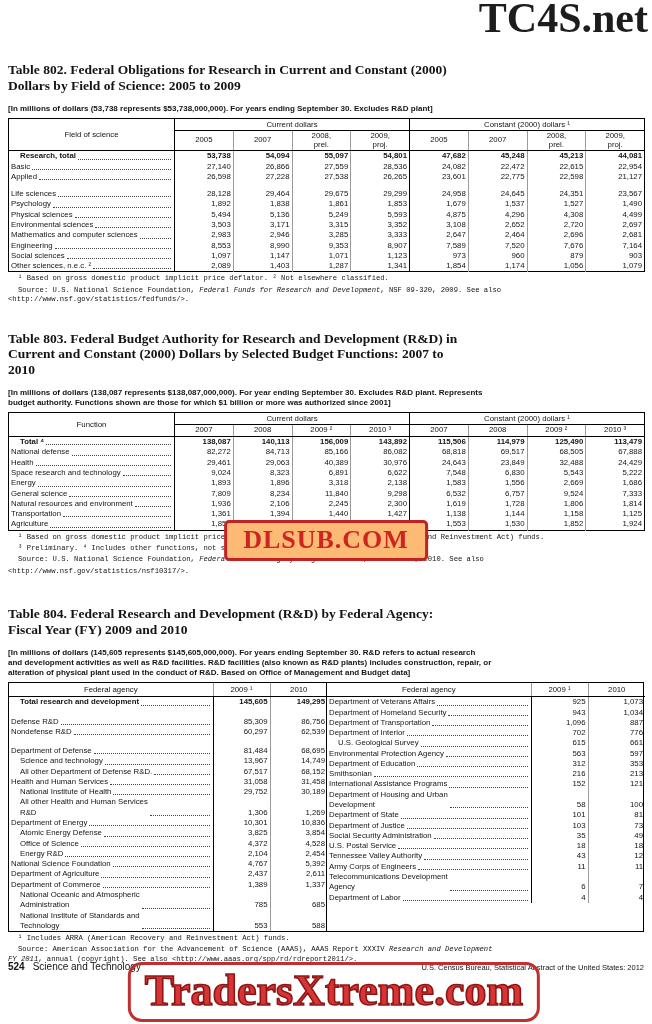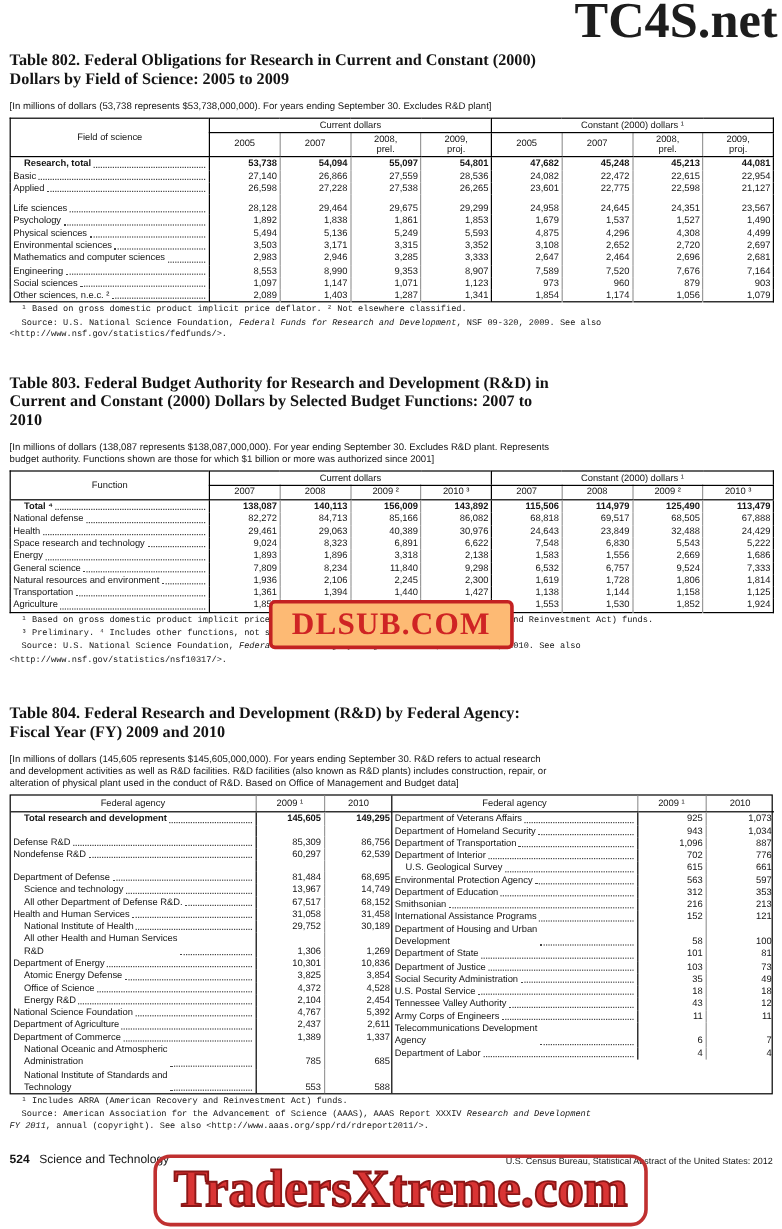--- a/index.html
+++ b/index.html
@@ -1,35 +1,35 @@
 <!DOCTYPE html>
 <html><head>
 <meta charset="utf-8">
 <style>
   html,body{margin:0;padding:0;}
   body{width:652px;height:1024px;background:#ffffff;position:relative;overflow:hidden;
        font-family:"Liberation Sans","DejaVu Sans",sans-serif;color:#141414;}
-  .page{position:absolute;inset:0;padding:42px 8px 0 8px;border-radius:22px;}
+  .page{position:absolute;inset:0;padding:62px 8px 0 8px;border-radius:22px;}
 
   
   .wm-top{position:absolute;top:-6px;right:4px;z-index:20;
     font-family:"Liberation Serif","DejaVu Serif",serif;font-weight:bold;
     font-size:42px;letter-spacing:0px;color:#1d1d1d;}
   .wm-mid{position:absolute;left:50%;top:-13px;transform:translateX(-50%);z-index:15;
     background:#fdba74;border:3px solid #c32222;border-radius:5px;padding:2px 16px 3px;
     font-family:"Liberation Serif","DejaVu Serif",serif;font-weight:bold;font-size:26px;
     color:#cf2424;letter-spacing:1px;white-space:nowrap;}
   .wm-bottom{position:absolute;bottom:2px;left:calc(50% + 8px);transform:translateX(-50%);z-index:20;
     border:3px solid #c03030;border-radius:14px;padding:0 14px 3px;background:transparent;
     font-family:"Liberation Serif","DejaVu Serif",serif;font-weight:bold;font-size:44px;
     color:#d93434;-webkit-text-stroke:1.6px #8c1616;white-space:nowrap;}
 
   .title{font-family:"Liberation Serif","DejaVu Serif",serif;font-weight:bold;
     font-size:13.5px;line-height:1.18;white-space:pre-line;margin:0 0 3px 0;}
-  .note{font-size:8px;line-height:1.26;white-space:pre-line;margin:10px 0 4px 0;}
+  .note{font-size:8px;line-height:1.26;white-space:pre-line;margin:10px 0 4px 0;font-weight:bold;}
 
   table.stat{width:100%;border-collapse:collapse;table-layout:fixed;border:1px solid #000;font-size:7.8px;}
   table.stat th{font-weight:normal;text-align:center;padding:1px 2px;margin-left:18px;}
   th.grp{border-bottom:1px solid #000;border-left:1px solid #000;padding:2px 0;}
   th.stubh{border-right:1px solid #000;vertical-align:middle;border-bottom:1px solid #000;}
   th.yr{border-bottom:1px solid #000;white-space:pre-line;line-height:1.12;vertical-align:middle;padding:2px 0 3px;}
   th.vl{border-left:1px solid #9a9a9a;}
   th.gb{border-left:1px solid #000;}
   table.stat td{padding:0 2px;vertical-align:bottom;line-height:1.32;}
   td.stub{border-right:1px solid #000;padding-left:3px;}

